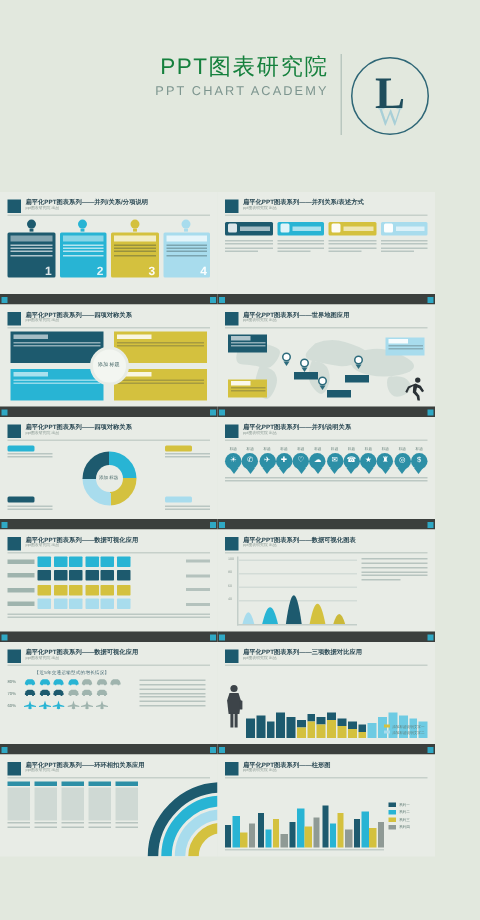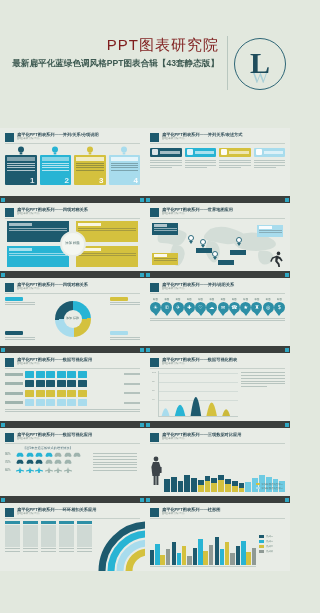--- a/index.html
+++ b/index.html
@@ -12,21 +12,21 @@
   .page { width:290px; height:613px; position:relative; }
 
   
   .cover { height:128px; position:relative; background:#e2e8de; }
   .cover-inner {
     position:absolute; right:4px; top:36px;
     display:flex; align-items:flex-start;
   }
   .cover-text { text-align:right; padding-right:8px; }
   .brand-cn {
-    font-size:15px; letter-spacing:1px; color:#7f1d1d;
+    font-size:15px; letter-spacing:1px; color:#15803d;
     line-height:18px; font-weight:normal;
   }
   .brand-en {
     font-size:8.5px; letter-spacing:1.4px; color:#7d958f;
     line-height:13px;
   }
   .sub-line1 {
     font-size:8.6px; color:#3e5a52; font-weight:bold;
     line-height:14px; white-space:nowrap;
     margin-top:2px;
@@ -228,21 +228,21 @@
 </style>
 </head>
 <body>
 
 <div class="page">
 
   <div class="cover">
     <div class="cover-inner">
       <div class="cover-text">
         <div class="brand-cn">PPT图表研究院</div>
-        <div class="sub-line1">最新扁平化蓝绿色调风格PPT图表合辑【43套静态版】</div>
+        <div class="brand-en">PPT CHART ACADEMY</div>
       </div>
       <div class="divider-v"></div>
       <div class="logo-wrap">
         <div class="logo-ring"></div>
         <div class="logo-W">W</div>
         <div class="logo-L">L</div>
       </div>
     </div>
   </div>
 

